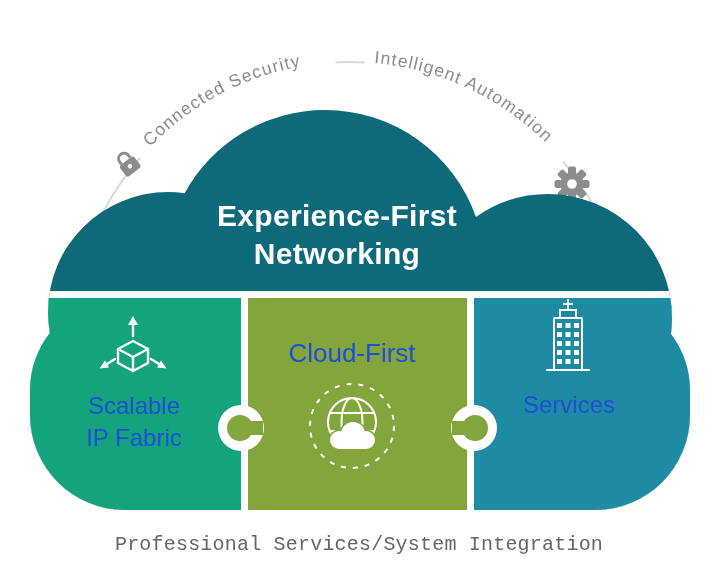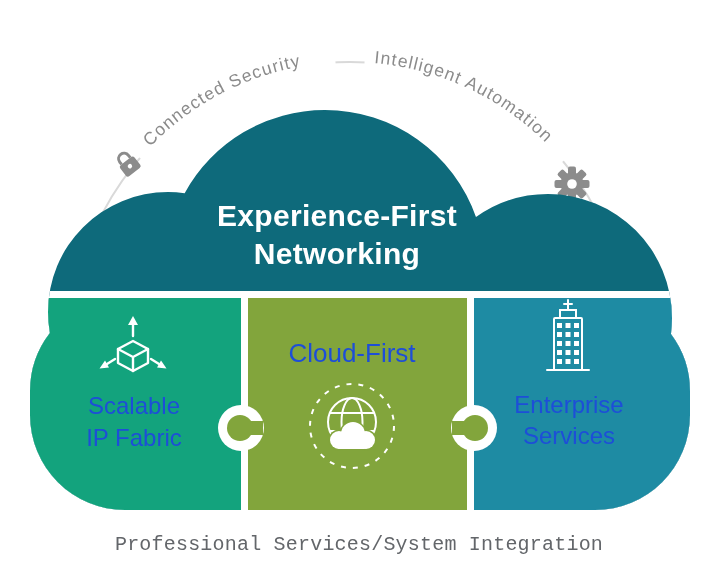--- a/index.html
+++ b/index.html
@@ -146,19 +146,18 @@
   </div>
 
   <div class="txt title" style="left:137px; top:197px; width:400px;">
     <div>Experience-First</div>
     <div>Networking</div>
   </div>
 
   <div class="txt blockText mid" style="left:252px; top:338px; width:200px;">Cloud-First</div>
 
   <div class="txt blockText" style="left:469px; top:389px; width:200px; line-height:31px;">
-    <div>Enterprise</div>
     <div>Services</div>
   </div>
 
   <div class="txt caption" style="left:0; top:533px; width:718px;font-family:Liberation Mono, monospace;">Professional Services/System Integration</div>
 
 </div>
 
 </body></html>

